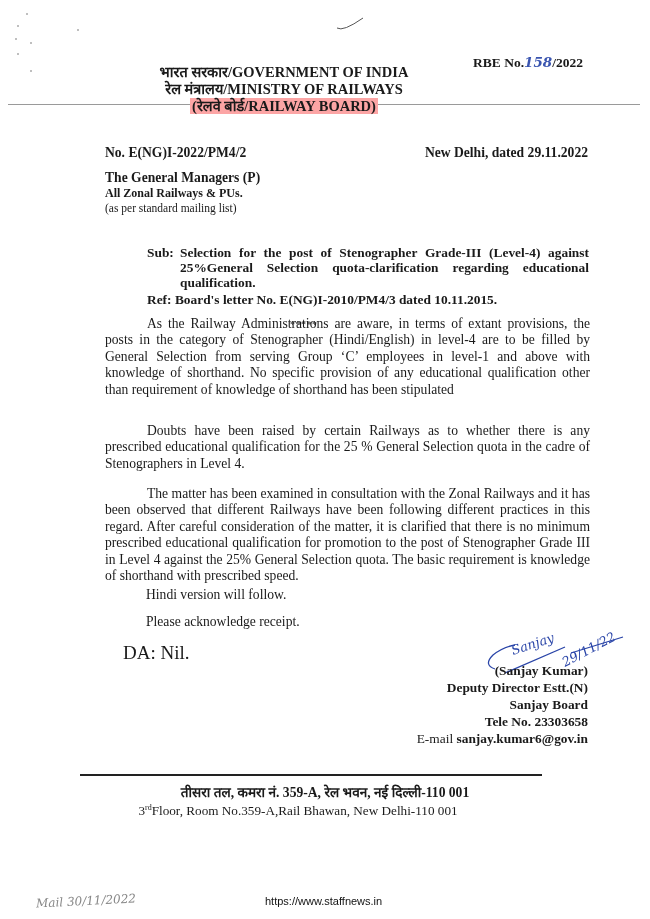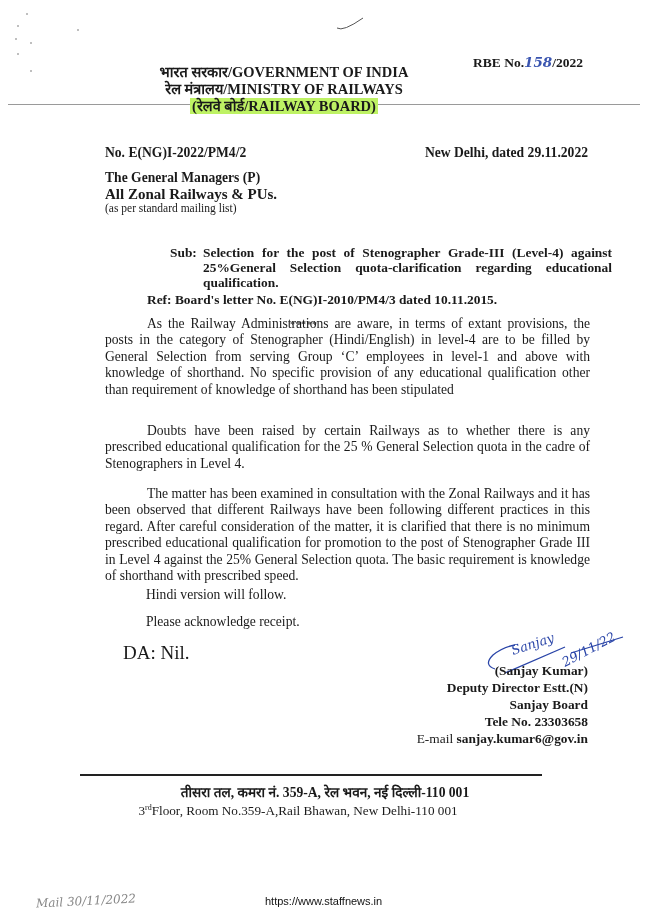--- a/index.html
+++ b/index.html
@@ -32,31 +32,31 @@
 <div class="abs speck" style="left:77px;top:29px"></div>
 
 <div class="abs bold" style="left:473px;top:54px;font-size:13.5px">
   <span>RBE No.</span><span class="page-num-hand">158</span><span>/2022</span>
 </div>
 
 <div class="abs hdr" style="top:61px">भारत सरकार/GOVERNMENT OF INDIA</div>
 <div class="abs hdr" style="top:78px">रेल मंत्रालय/MINISTRY OF RAILWAYS</div>
 <div class="abs rule" style="left:8px;top:104px;width:632px"></div>
 <div class="abs hdr" style="top:95px;">
-  <span style="background:#bef264;padding:0 2px">(रेलवे बोर्ड/RAILWAY BOARD)</span>
+  <span style="background:#fca5a5;padding:0 2px">(रेलवे बोर्ड/RAILWAY BOARD)</span>
 </div>
 
 <div class="abs bold" style="left:105px;top:145px;font-size:13.6px">No. E(NG)I-2022/PM4/2</div>
 <div class="abs bold" style="right:62px;top:145px;font-size:13.6px">New Delhi, dated 29.11.2022</div>
 
 <div class="abs bold" style="left:105px;top:170px;font-size:13.6px">The General Managers (P)</div>
-<div class="abs bold" style="left:105px;top:186px;font-size:15px">All Zonal Railways &amp; PUs.</div>
+<div class="abs bold" style="left:105px;top:186px;font-size:12px">All Zonal Railways &amp; PUs.</div>
 <div class="abs" style="left:105px;top:202px;font-size:11.5px">(as per standard mailing list)</div>
 
-<div class="abs bold" style="left:147px;top:245px;width:442px;font-size:13.4px;line-height:15px;margin-left:23px;">
+<div class="abs bold" style="left:147px;top:245px;width:442px;font-size:13.4px;line-height:15px;">
   <div style="display:flex">
     <span style="width:33px;flex:none">Sub:</span>
     <span style="text-align:justify;flex:1;text-align-last:left">Selection for the post of Stenographer Grade-III (Level-4) against 25%General Selection quota-clarification regarding educational qualification.</span>
   </div>
 </div>
 <div class="abs bold" style="left:147px;top:292px;font-size:13.4px">
   <span>Ref:</span>
   <span>Board's letter No. E(NG)I-2010/PM4/3 dated 10.11.2015.</span>
 </div>
 

